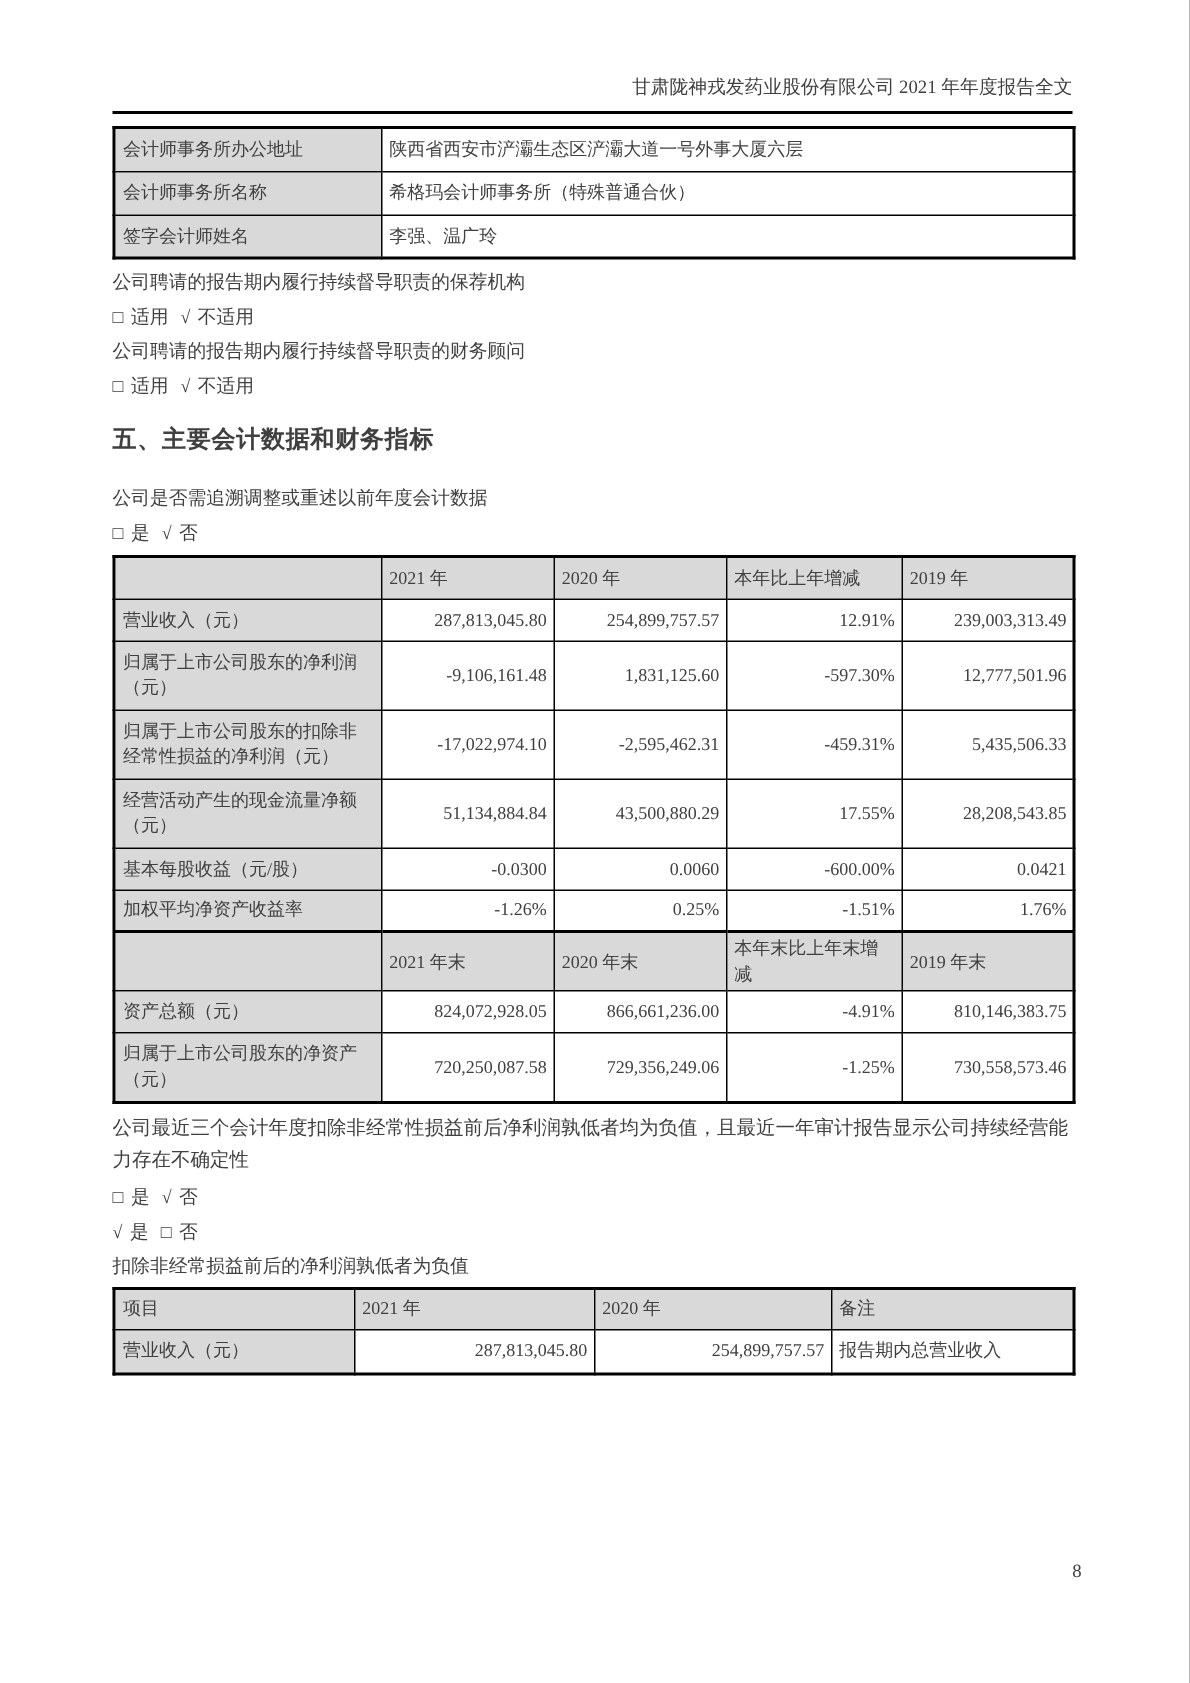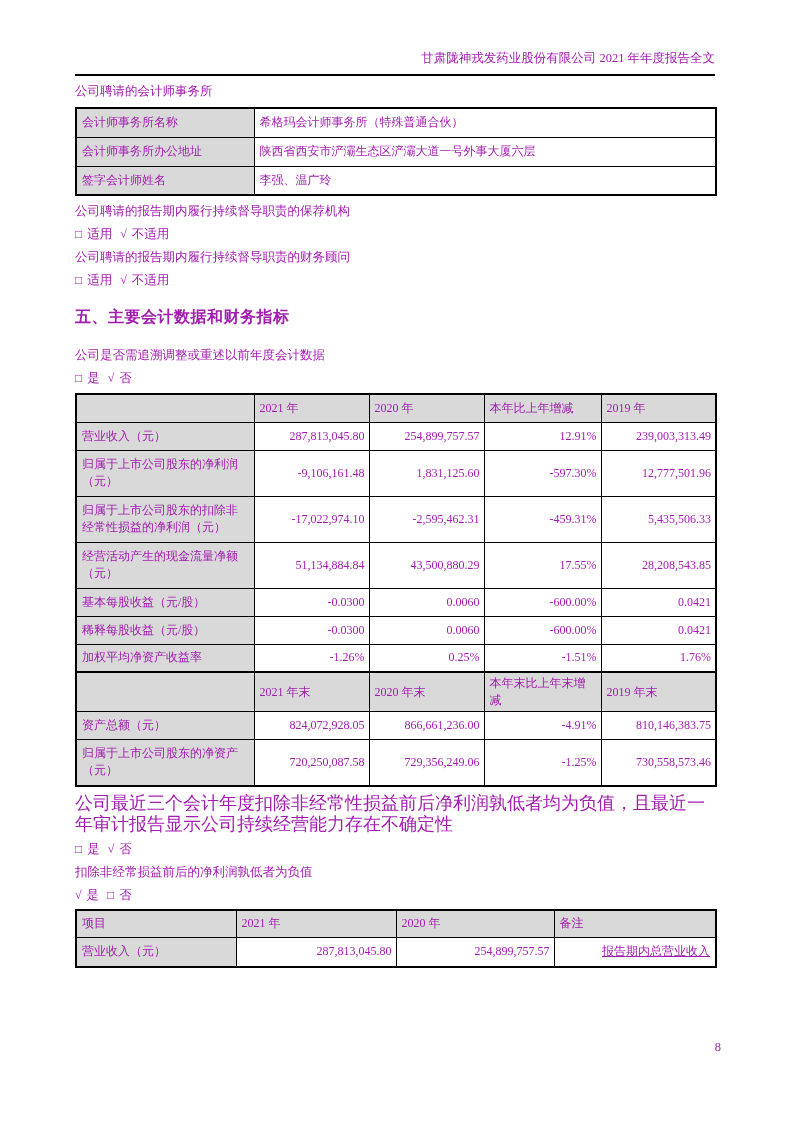--- a/index.html
+++ b/index.html
@@ -2,21 +2,21 @@
 <html><head>
 <meta charset="utf-8">
 <style>
   * { box-sizing: border-box; margin: 0; padding: 0; }
   html, body { background: #888; }
   .page {
     position: relative;
     width: 793px; height: 1122px;
     margin: 0 auto;
     background: #ffffff;
-    color: #a21caf;
+    color: #404040;
     font-family: "Liberation Serif", "DejaVu Serif", serif;
     overflow: hidden;
   }
   .content { width: 640px; margin: 0 auto 0 75px; }
   .doc-header {
     padding-top: 50px;
     padding-bottom: 8px;
     border-bottom: 2px solid #000;
     text-align: right;
     font-size: 12.5px;
@@ -28,23 +28,24 @@
     margin: 18px 0 0 0;
     line-height: 21px;
     letter-spacing: 0.5px;
   }
   p.line {
     font-size: 12.5px;
     line-height: 16px;
     margin: 7px 0 0 0;
   }
   p.para {
-    font-size: 18px;
+    font-size: 13px;
     line-height: 21px;
     margin: 6px 0 0 0;
+    font-family: Liberation Mono, monospace;
   }
   p.choice .glyph { display: inline-block; margin-right: 5px; font-size: 12px; }
   p.choice .opt { display: inline-block; margin-right: 8px; }
   table {
     border-collapse: collapse;
     width: 640px;
     table-layout: fixed;
     font-size: 12px;
     border: 2px solid #000;
   }
@@ -57,21 +58,21 @@
   }
   .t1 { margin-top: 8px; }
   .t1 td { height: 29px; }
   .t1 .lbl { background: #d9d9d9; }
   .t2 { margin-top: 7px; }
   .t3 { margin-top: 6px; }
   .lbl { background: #d9d9d9; text-align: left; }
   tr.hdr td { background: #d9d9d9; text-align: left; height: 28px; }
   tr.hdr2 td { border-top: 2px solid #000; }
   .num { text-align: right; padding-right: 4px; }
-  .note { text-align: right; text-decoration: underline; }
+  .note { text-align: left; }
   .h28 td { height: 28px; }
   .h29 td { height: 29px; }
   .h46 td { height: 46px; }
   .page-number {
     position: absolute;
     top: 1040px;
     right: 72px;
     font-size: 12.5px;
   }
 </style>
@@ -79,35 +80,34 @@
 <body>
 
 <div class="page">
   <div class="content">
 
     <div class="doc-header">
       <span>甘肃陇神戎发药业股份有限公司 2021 年年度报告全文</span>
     </div>
 
 
-    <p class="line">公司聘请的会计师事务所</p>
 
     <table class="t1">
       <colgroup>
           <col style="width:178px">
           <col style="width:462px">
         </colgroup>
       <tbody>
           <tr>
+        <td class="lbl">会计师事务所办公地址</td>
+        <td>陕西省西安市浐灞生态区浐灞大道一号外事大厦六层</td>
+      </tr>
+      <tr>
         <td class="lbl">会计师事务所名称</td>
         <td>希格玛会计师事务所（特殊普通合伙）</td>
-      </tr>
-      <tr>
-        <td class="lbl">会计师事务所办公地址</td>
-        <td>陕西省西安市浐灞生态区浐灞大道一号外事大厦六层</td>
       </tr>
       <tr>
         <td class="lbl">签字会计师姓名</td>
         <td>李强、温广玲</td>
       </tr>
     </tbody>
       </table>
 
     <p class="line">公司聘请的报告期内履行持续督导职责的保荐机构</p>
     <p class="line choice">
@@ -171,27 +171,20 @@
         <td class="num">28,208,543.85</td>
       </tr>
       <tr class="h28">
         <td class="lbl">基本每股收益（元/股）</td>
         <td class="num">-0.0300</td>
         <td class="num">0.0060</td>
         <td class="num">-600.00%</td>
         <td class="num">0.0421</td>
       </tr>
       <tr class="h28">
-        <td class="lbl">稀释每股收益（元/股）</td>
-        <td class="num">-0.0300</td>
-        <td class="num">0.0060</td>
-        <td class="num">-600.00%</td>
-        <td class="num">0.0421</td>
-      </tr>
-      <tr class="h28">
         <td class="lbl">加权平均净资产收益率</td>
         <td class="num">-1.26%</td>
         <td class="num">0.25%</td>
         <td class="num">-1.51%</td>
         <td class="num">1.76%</td>
       </tr>
       <tr class="hdr hdr2">
         <td></td>
         <td>2021 年末</td>
         <td>2020 年末</td>
@@ -213,24 +206,24 @@
         <td class="num">730,558,573.46</td>
       </tr>
     </tbody>
       </table>
 
     <p class="para">公司最近三个会计年度扣除非经常性损益前后净利润孰低者均为负值，且最近一年审计报告显示公司持续经营能力存在不确定性</p>
     <p class="line choice" style="margin-top:6px">
       <span class="glyph">□</span><span class="opt">是</span><span class="glyph">√</span><span class="opt">否</span>
     </p>
 
+    <p class="line choice">
+      <span class="glyph">√</span><span class="opt">是</span><span class="glyph">□</span><span class="opt">否</span>
+    </p>
     <p class="line">扣除非经常损益前后的净利润孰低者为负值</p>
-    <p class="line choice">
-      <span class="glyph">√</span><span class="opt">是</span><span class="glyph">□</span><span class="opt">否</span>
-    </p>
 
     <table class="t3">
       <colgroup>
           <col style="width:160px">
           <col style="width:160px">
           <col style="width:158px">
           <col style="width:162px">
         </colgroup>
       <tbody>
           <tr class="hdr">

